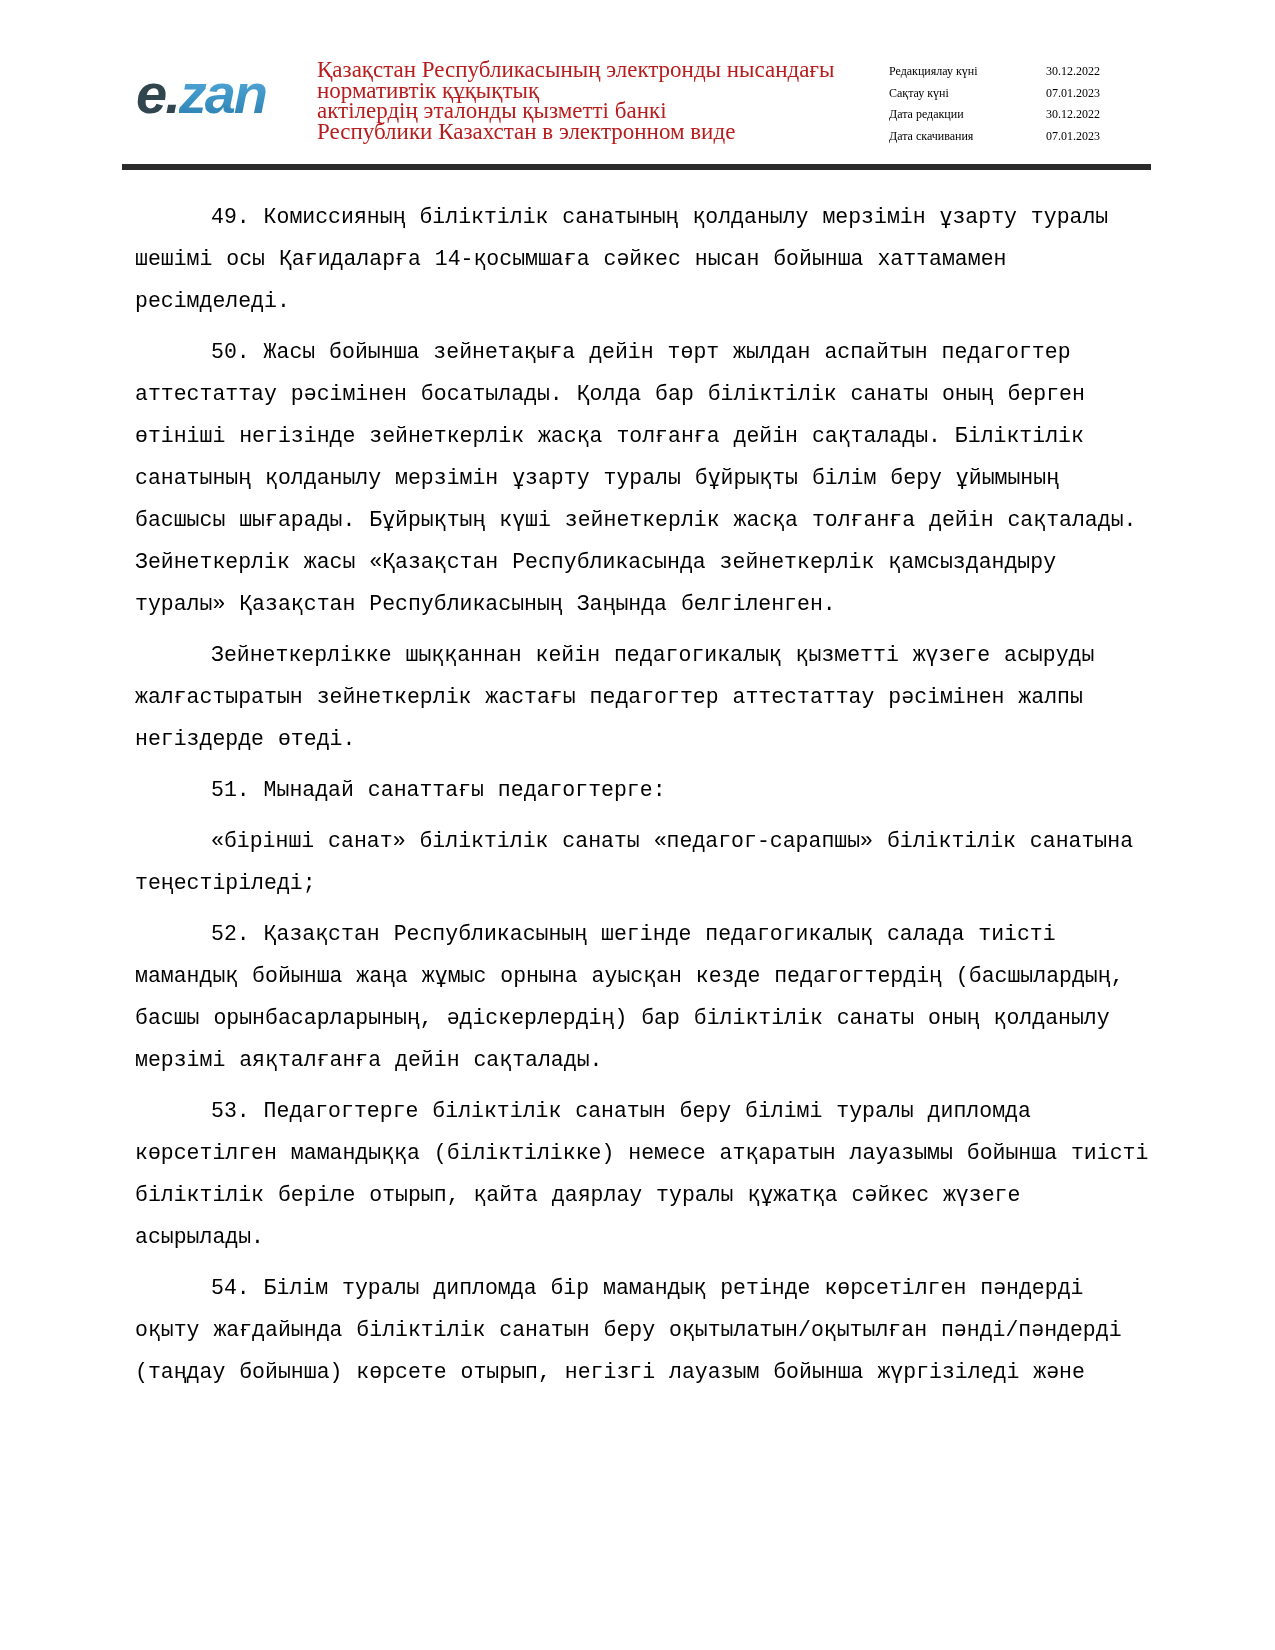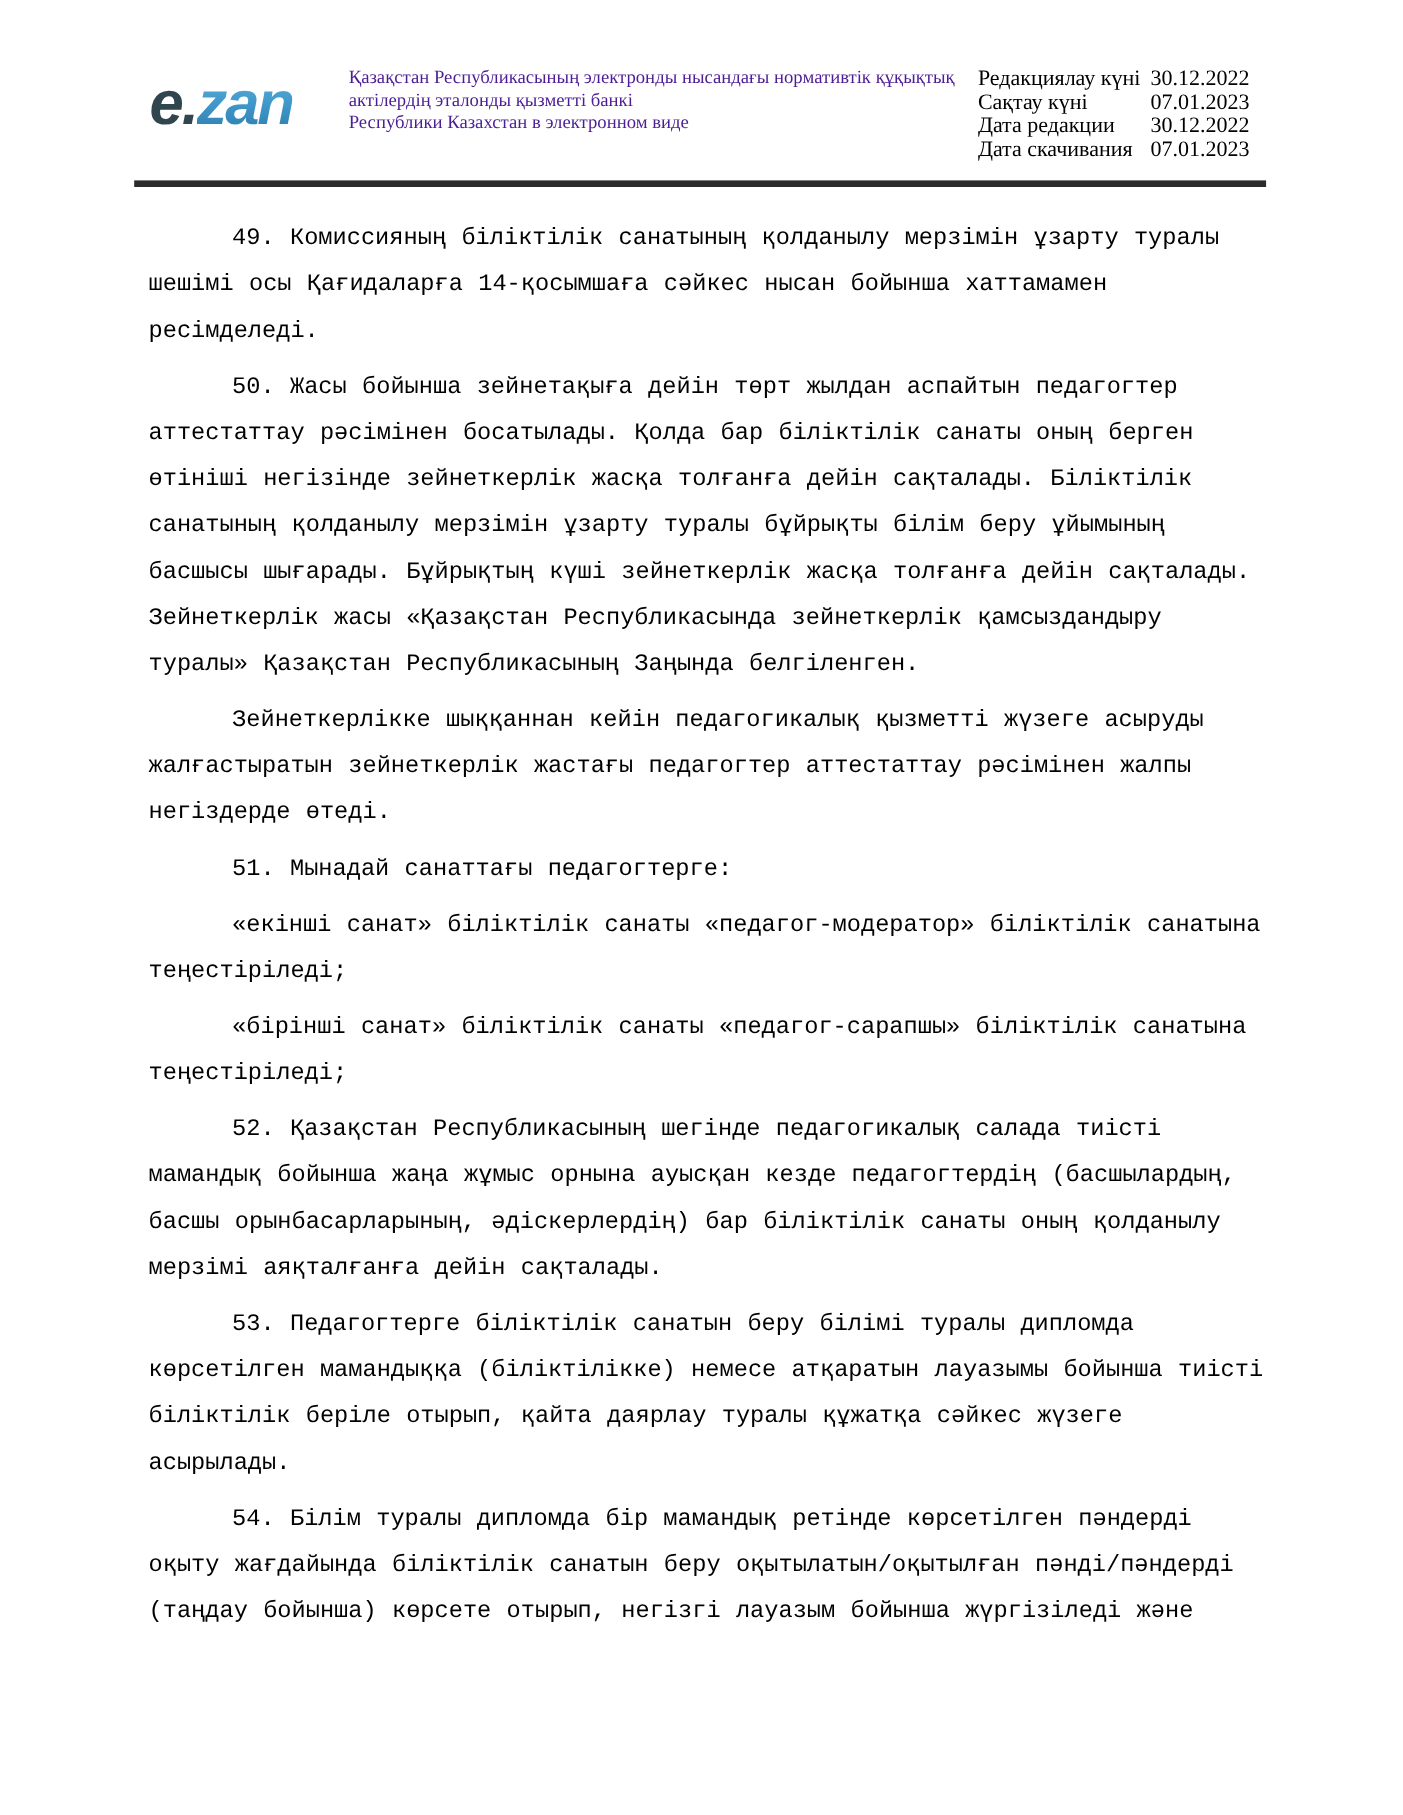--- a/index.html
+++ b/index.html
@@ -46,30 +46,30 @@
     background-clip: text;
     color: #3d96c7;
     margin-top: 40px;
     -webkit-text-fill-color: transparent;
   }
   .org-block {
     position: absolute;
     left: 317px;
     top: 60px;
     width: 555px;
-    font-size: 17px;
+    font-size: 23px;
     line-height: 20.5px;
-    color: #4c1d95;
+    color: #b91c1c;
   }
   .dates-block {
     position: absolute;
     left: 889px;
     top: 61px;
     width: 265px;
-    font-size: 20px;
+    font-size: 12px;
     line-height: 21.5px;
   }
   .date-row {
     display: flex;
   }
   .date-label { width: 157px; flex: 0 0 157px; }
   .date-value { flex: 1; }
   .header-rule {
     position: absolute;
     left: 122px;
@@ -133,20 +133,19 @@
     </div>
 
     <div class="header-rule"></div>
   </div>
 
   <div class="doc-body">
     <p>49. Комиссияның біліктілік санатының қолданылу мерзімін ұзарту туралы шешімі осы Қағидаларға 14-қосымшаға сәйкес нысан бойынша хаттамамен ресімделеді.</p>
     <p>50. Жасы бойынша зейнетақыға дейін төрт жылдан аспайтын педагогтер аттестаттау рәсімінен босатылады. Қолда бар біліктілік санаты оның берген өтініші негізінде зейнеткерлік жасқа толғанға дейін сақталады. Біліктілік санатының қолданылу мерзімін ұзарту туралы бұйрықты білім беру ұйымының басшысы шығарады. Бұйрықтың күші зейнеткерлік жасқа толғанға дейін сақталады. Зейнеткерлік жасы «Қазақстан Республикасында зейнеткерлік қамсыздандыру туралы» Қазақстан Республикасының Заңында белгіленген.</p>
     <p>Зейнеткерлікке шыққаннан кейін педагогикалық қызметті жүзеге асыруды жалғастыратын зейнеткерлік жастағы педагогтер аттестаттау рәсімінен жалпы негіздерде өтеді.</p>
     <p>51. Мынадай санаттағы педагогтерге:</p>
-    <p>«екінші санат» біліктілік санаты «педагог-модератор» біліктілік санатына теңестіріледі;</p>
     <p>«бірінші санат» біліктілік санаты «педагог-сарапшы» біліктілік санатына теңестіріледі;</p>
     <p>52. Қазақстан Республикасының шегінде педагогикалық салада тиісті мамандық бойынша жаңа жұмыс орнына ауысқан кезде педагогтердің (басшылардың, басшы орынбасарларының, әдіскерлердің) бар біліктілік санаты оның қолданылу мерзімі аяқталғанға дейін сақталады.</p>
     <p>53. Педагогтерге біліктілік санатын беру білімі туралы дипломда көрсетілген мамандыққа (біліктілікке) немесе атқаратын лауазымы бойынша тиісті біліктілік беріле отырып, қайта даярлау туралы құжатқа сәйкес жүзеге асырылады.</p>
     <p>54. Білім туралы дипломда бір мамандық ретінде көрсетілген пәндерді оқыту жағдайында біліктілік санатын беру оқытылатын/оқытылған пәнді/пәндерді (таңдау бойынша) көрсете отырып, негізгі лауазым бойынша жүргізіледі және</p>
   </div>
 
 </div>
 
 </body></html>

